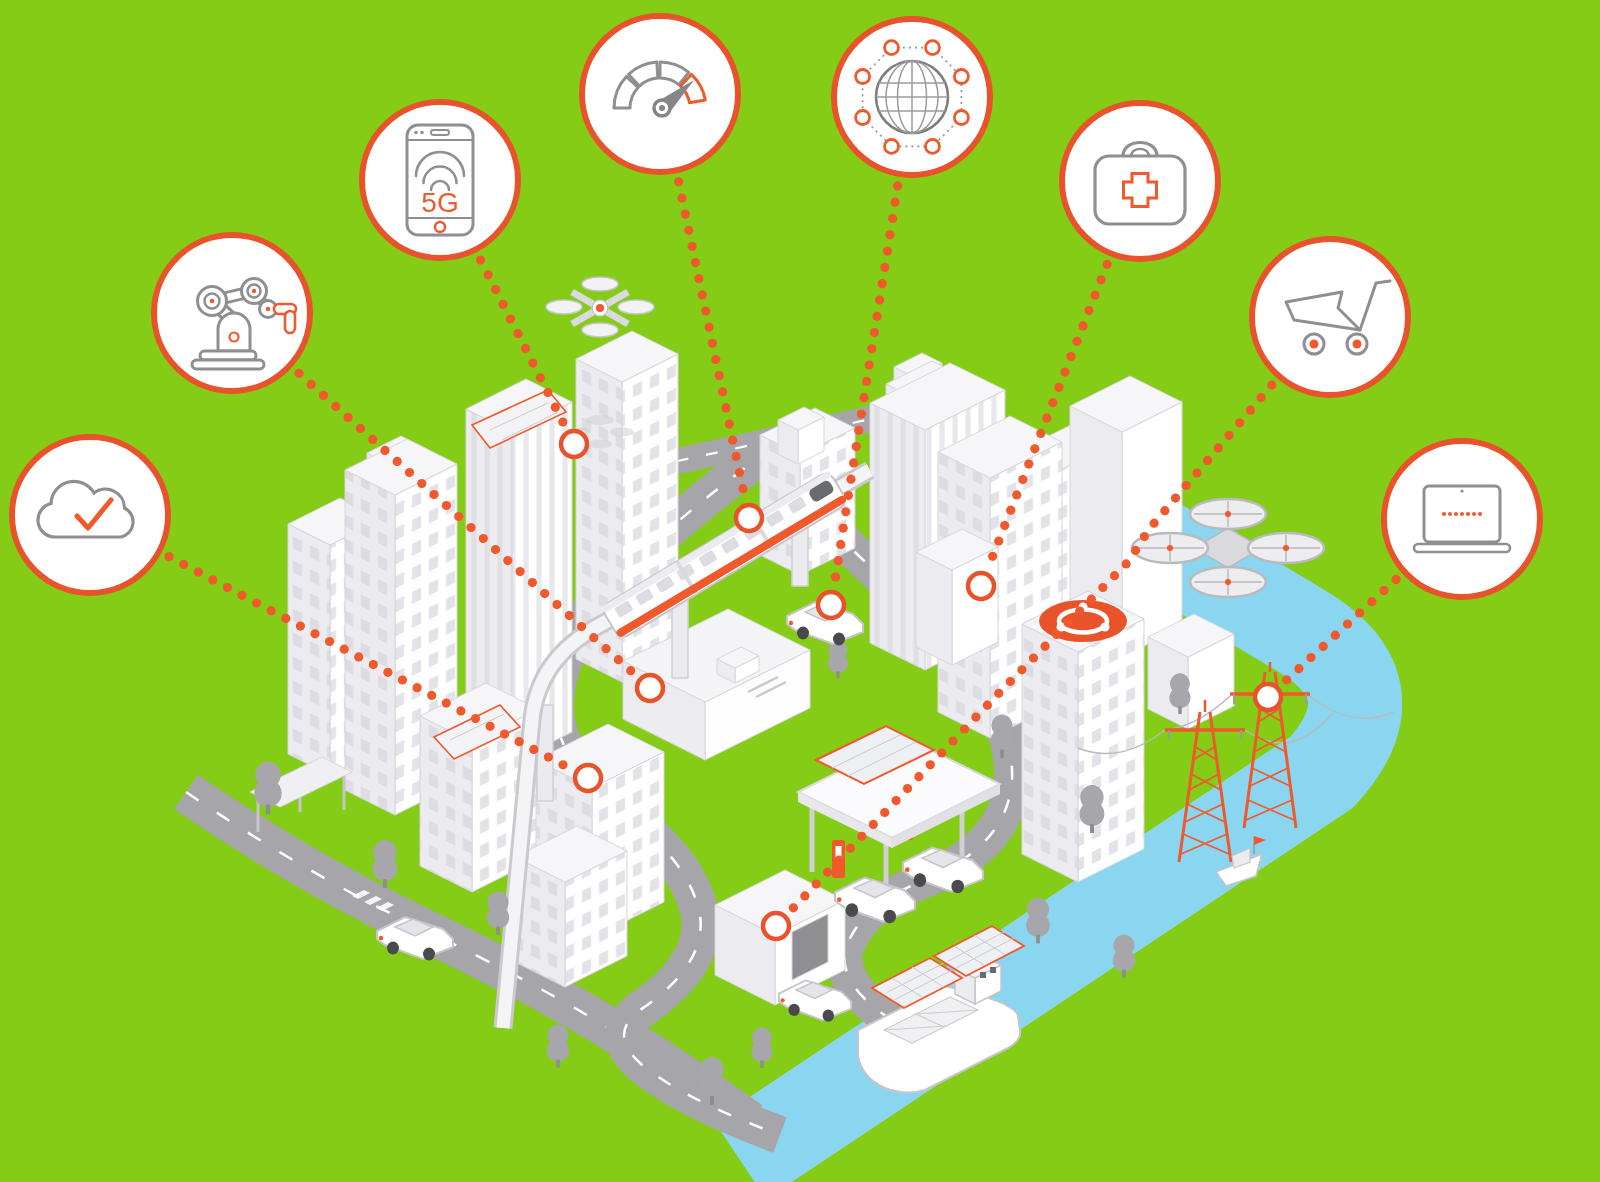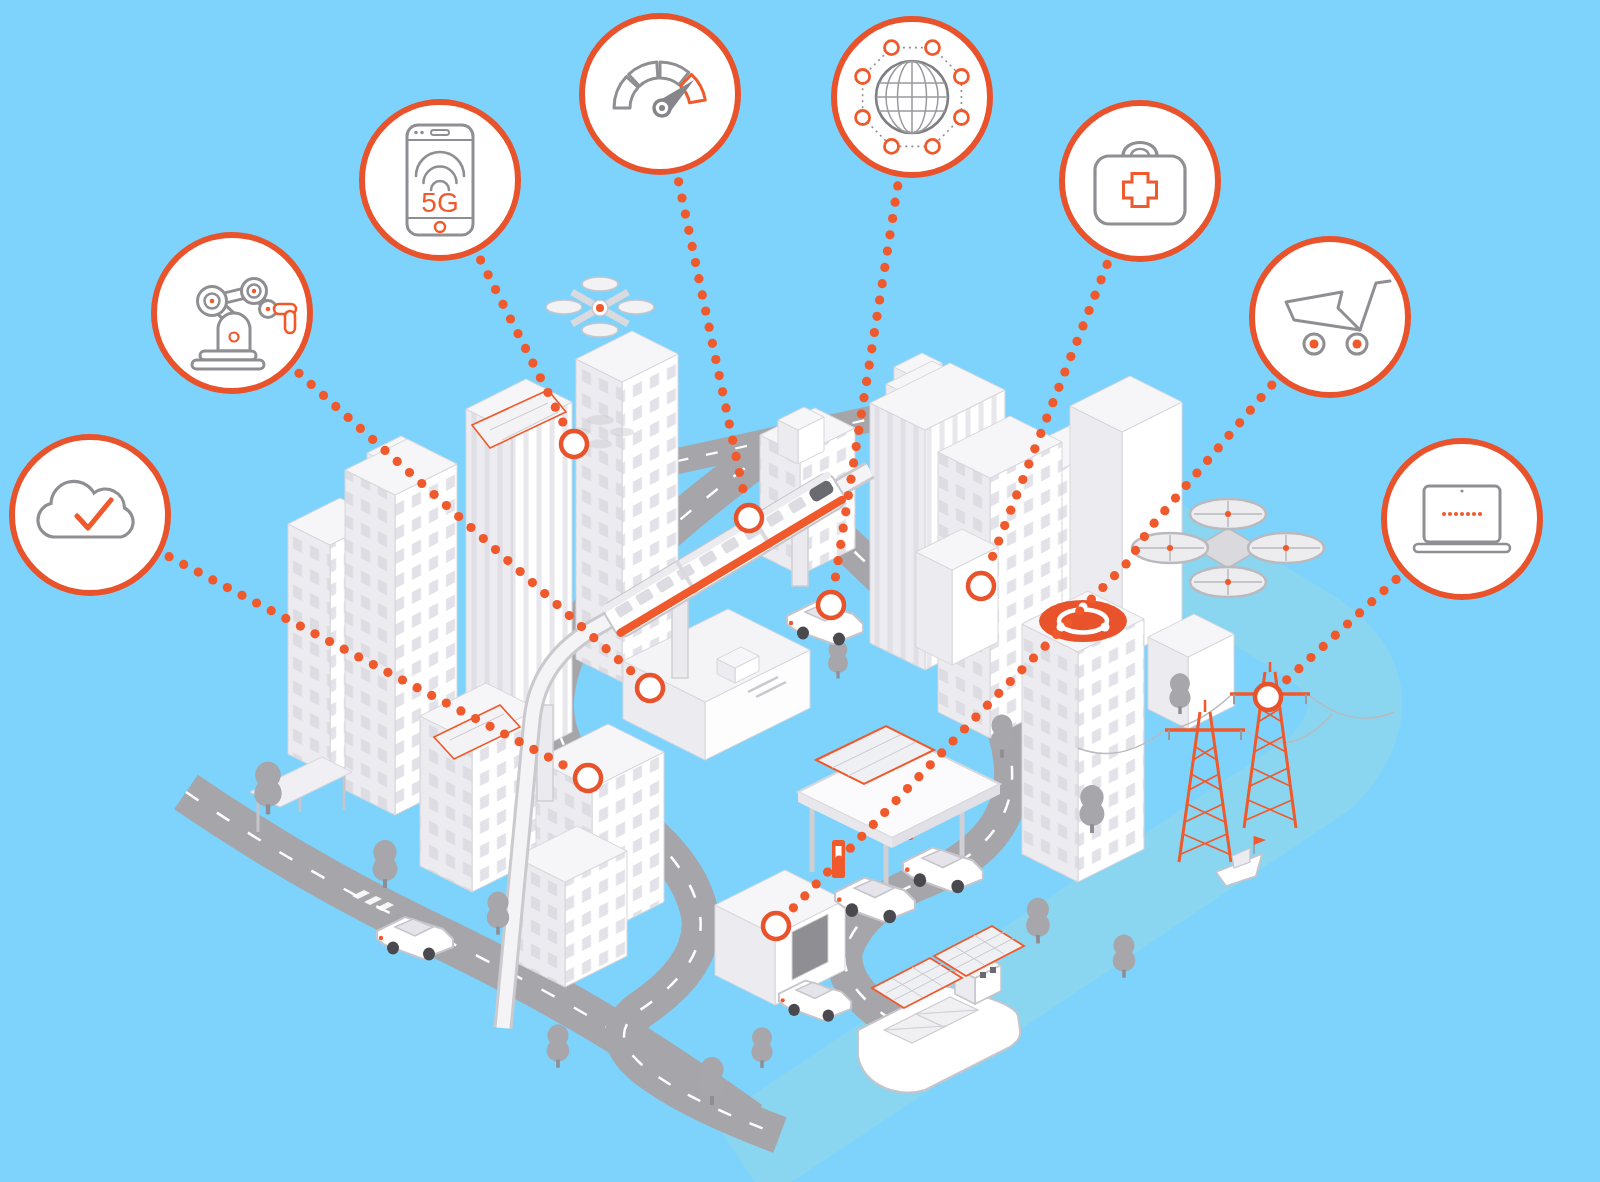--- a/index.html
+++ b/index.html
@@ -1,16 +1,16 @@
 <!DOCTYPE html>
 <html><head>
 <meta charset="utf-8">
 <style>
   html,body{margin:0;padding:0;background:#ffffff;}
-  .stage{position:relative;width:1600px;height:1182px;background:#7dd3fc;overflow:hidden;
+  .stage{position:relative;width:1600px;height:1182px;background:#84cc16;overflow:hidden;
          font-family:"Liberation Sans", sans-serif;}
   svg{display:block;}
   text{font-family:"Liberation Sans", sans-serif;}
 </style>
 </head>
 <body>
 
 <div class="stage">
 <svg width="1600" height="1182" viewBox="0 0 1600 1182">
 <defs>

